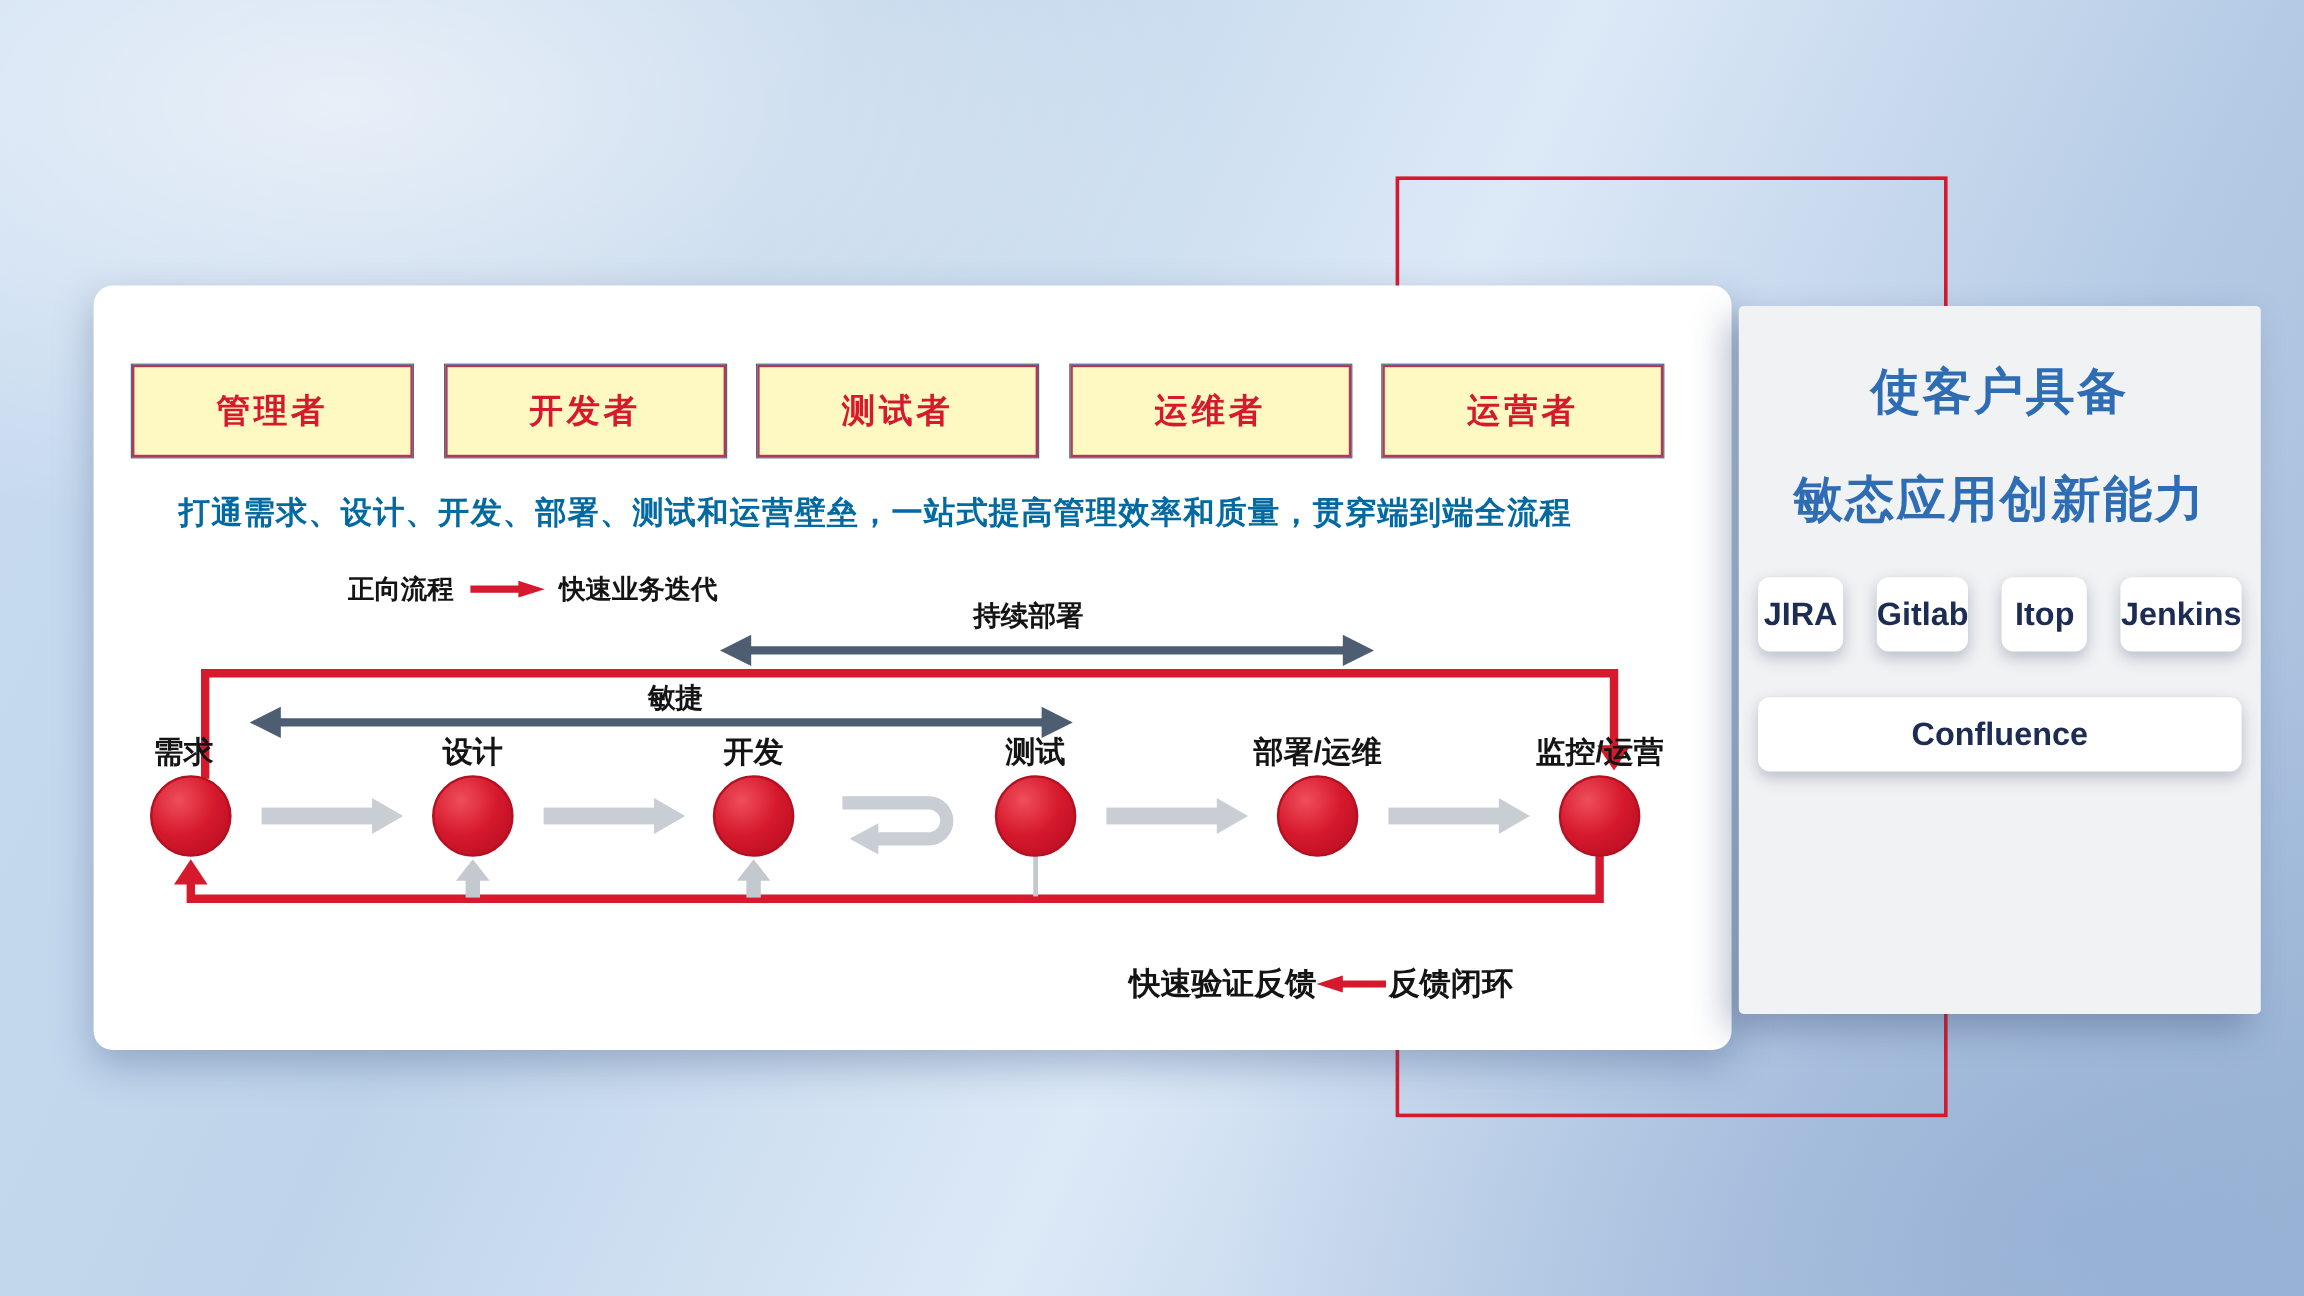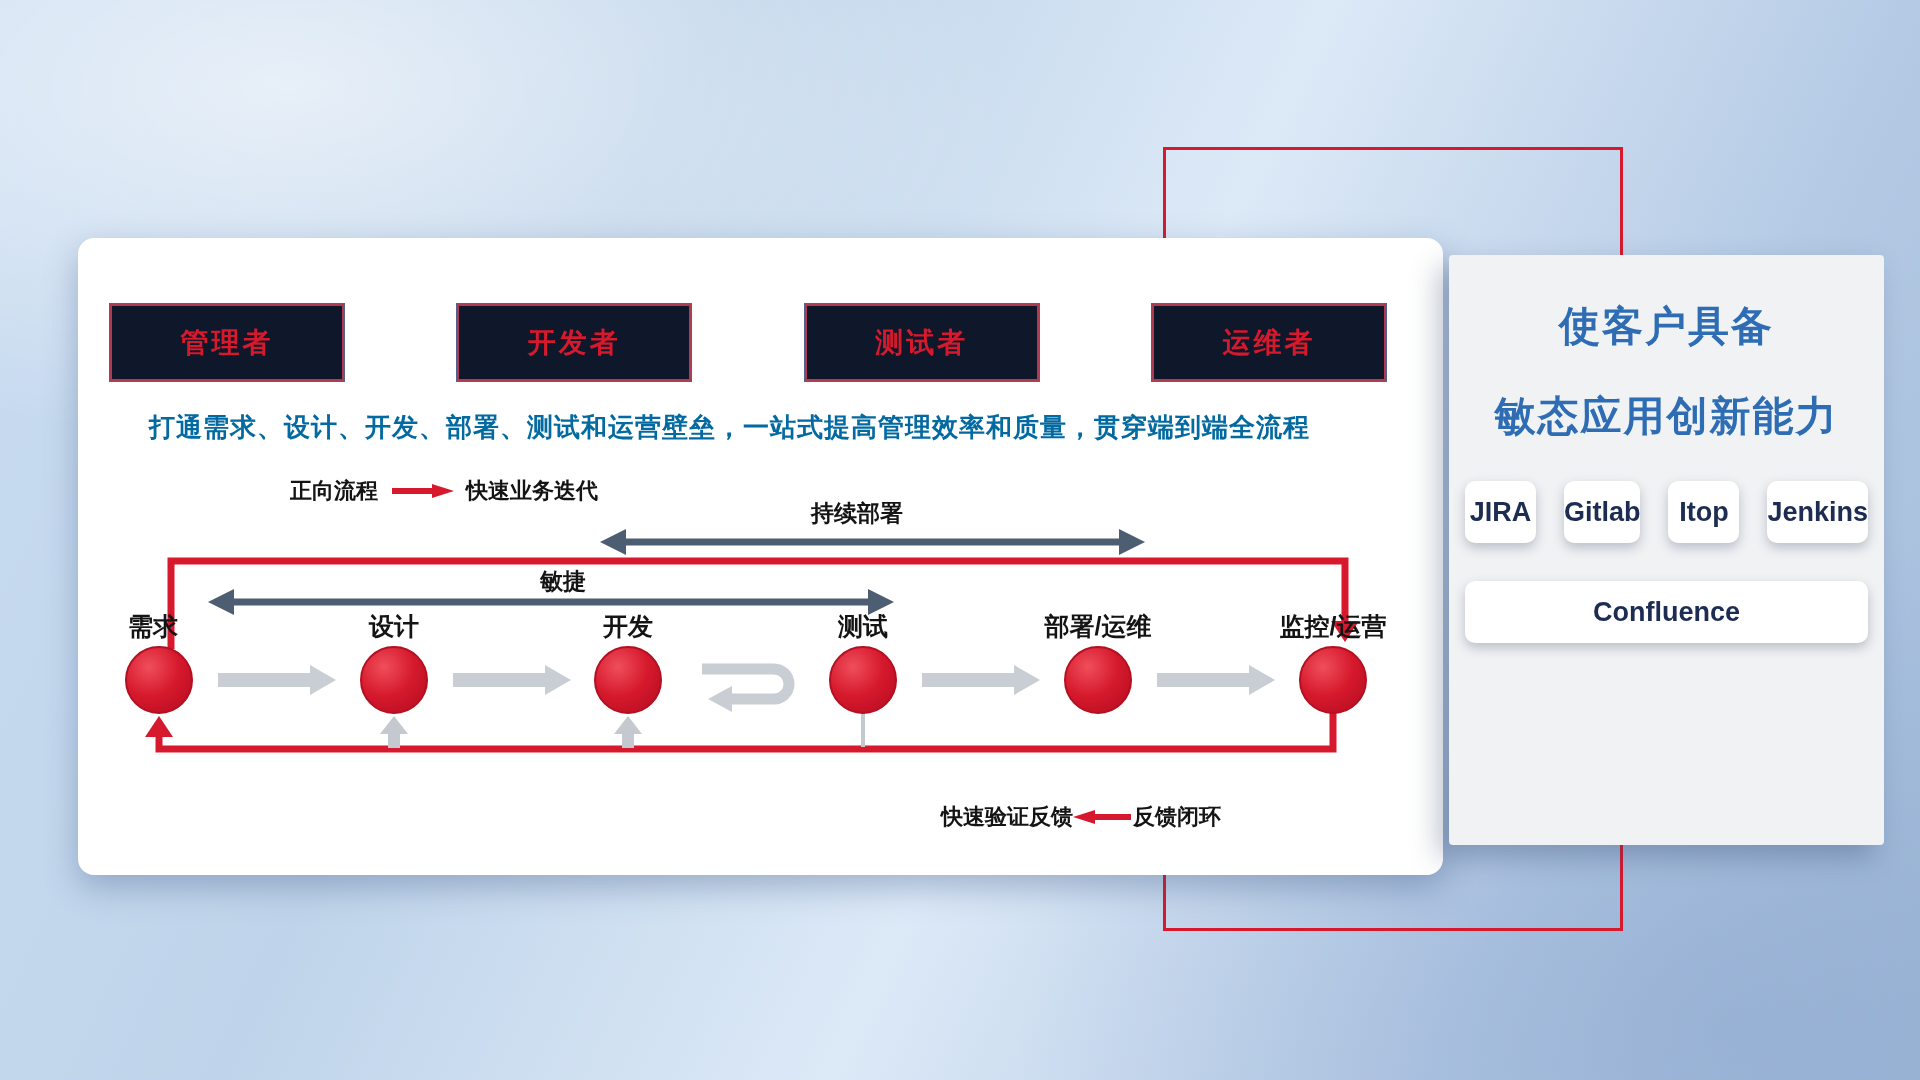--- a/index.html
+++ b/index.html
@@ -27,38 +27,38 @@
   }
 
   .roles-row {
     position: absolute; left: 32px; top: 66px; width: 1276px;
     display: flex; justify-content: space-between;
   }
   .role-box {
     width: 234px; height: 77px;
     border: 2px solid #b03a50; outline: 1px solid #55628d;
     display: flex; align-items: center; justify-content: center;
-    background: #0f172a;
+    background: #fef9c3;
   }
   .role-box span { font-size: 28px; font-weight: bold; color: #d6192d; letter-spacing: 3px; }
 
   .description {
     position: absolute; left: 71px; top: 172px; width: 1280px;
     font-size: 26px; font-weight: bold; color: #0369a1; letter-spacing: 1px;
   }
 
   .legend-forward {
     position: absolute; left: 212px; top: 238px;
     display: flex; align-items: center; gap: 12px;
     font-size: 22px; font-weight: bold; color: #141414;
   }
   .legend-feedback {
     position: absolute; left: 863px; top: 564px;
     display: flex; align-items: center; 
-    font-size: 22px; font-weight: bold; color: #141414;
+    font-size: 26px; font-weight: bold; color: #141414;
   }
 
   .span-label {
     position: absolute; transform: translateX(-50%);
     font-size: 23px; font-weight: bold; color: #141414;
   }
   .span-label.cd    { left: 779px; top: 260px; }
   .span-label.agile { left: 485px; top: 328px; }
 
   .flow-svg { position: absolute; left: 0; top: 0; width: 1365px; height: 637px; }
@@ -103,20 +103,23 @@
       <span>管理者</span>
     </div>
     <div class="role-box">
       <span>开发者</span>
     </div>
     <div class="role-box">
       <span>测试者</span>
     </div>
     <div class="role-box">
       <span>运维者</span>
+    </div>
+    <div class="role-box">
+      <span>运营者</span>
     </div>
   </div>
 
   <div class="description">打通需求、设计、开发、部署、测试和运营壁垒，一站式提高管理效率和质量，贯穿端到端全流程</div>
 
   <div class="legend-forward">
     <span>正向流程</span>
     <svg width="64" height="16" viewBox="0 0 64 16">
       <line x1="2" y1="8" x2="44" y2="8" stroke="#d6192d" stroke-width="6"></line>
       <polygon points="64,8 42,1 42,15" fill="#d6192d"></polygon>

